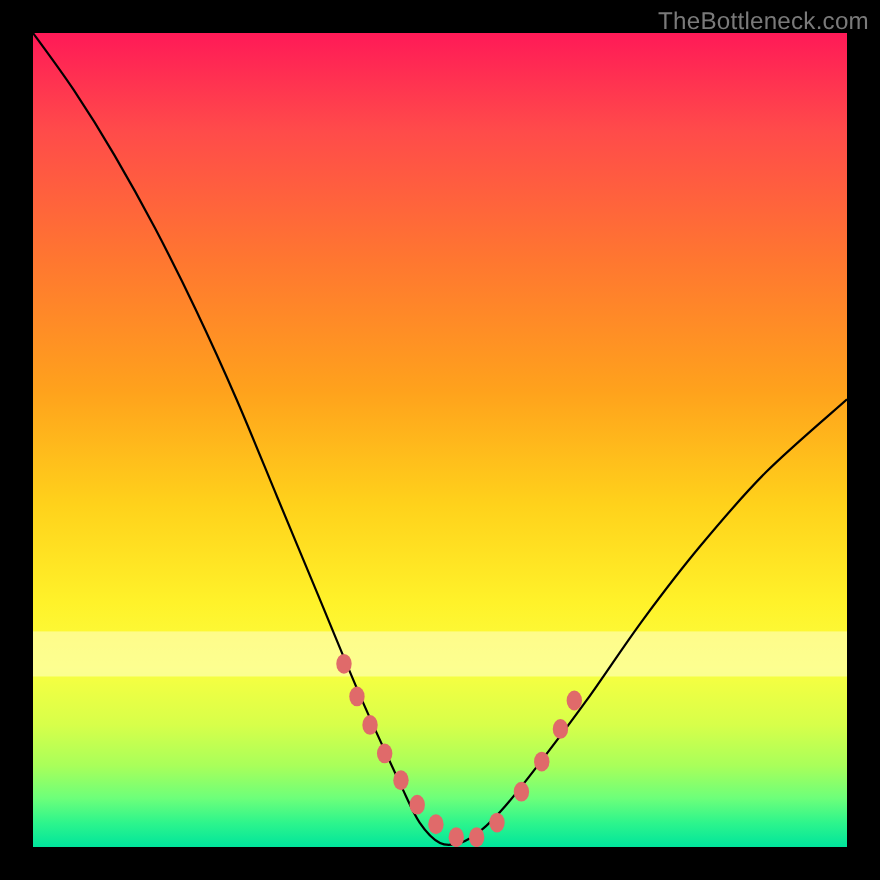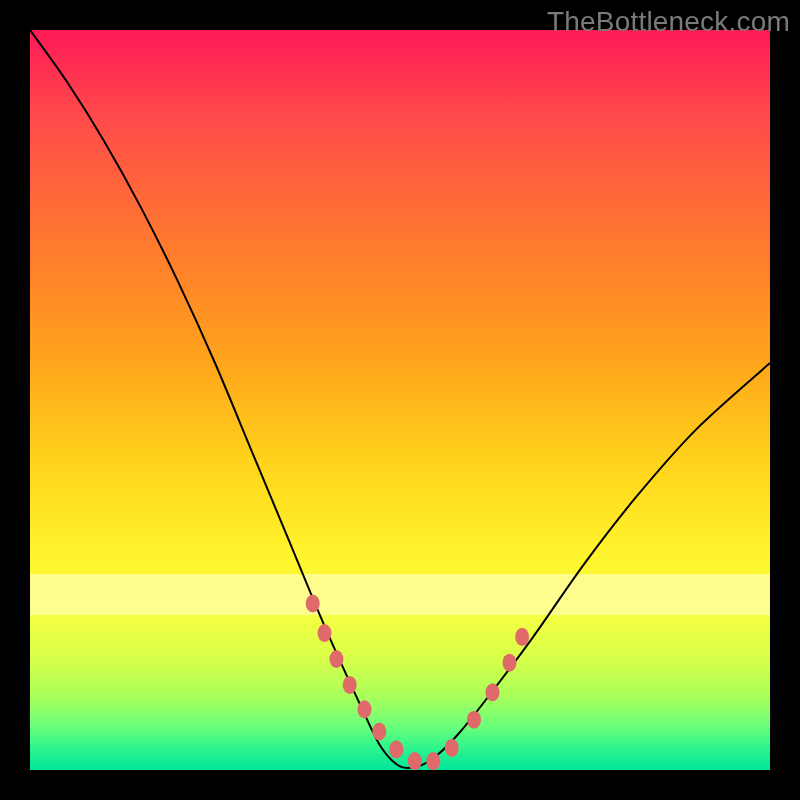--- a/index.html
+++ b/index.html
@@ -51,21 +51,21 @@
     top: 0;
     width: 740px;
     height: 740px;
     pointer-events: none;
   }
   .watermark {
     position: absolute;
     top: 6px;
     right: 10px;
     color: #7a7a7a;
-    font-size: 28px;
+    font-size: 22px;
     letter-spacing: 0.2px;
     user-select: none;
   }
 </style>
 </head>
 <body>
 
 <div class="stage">
 
   <div class="plot-area">

